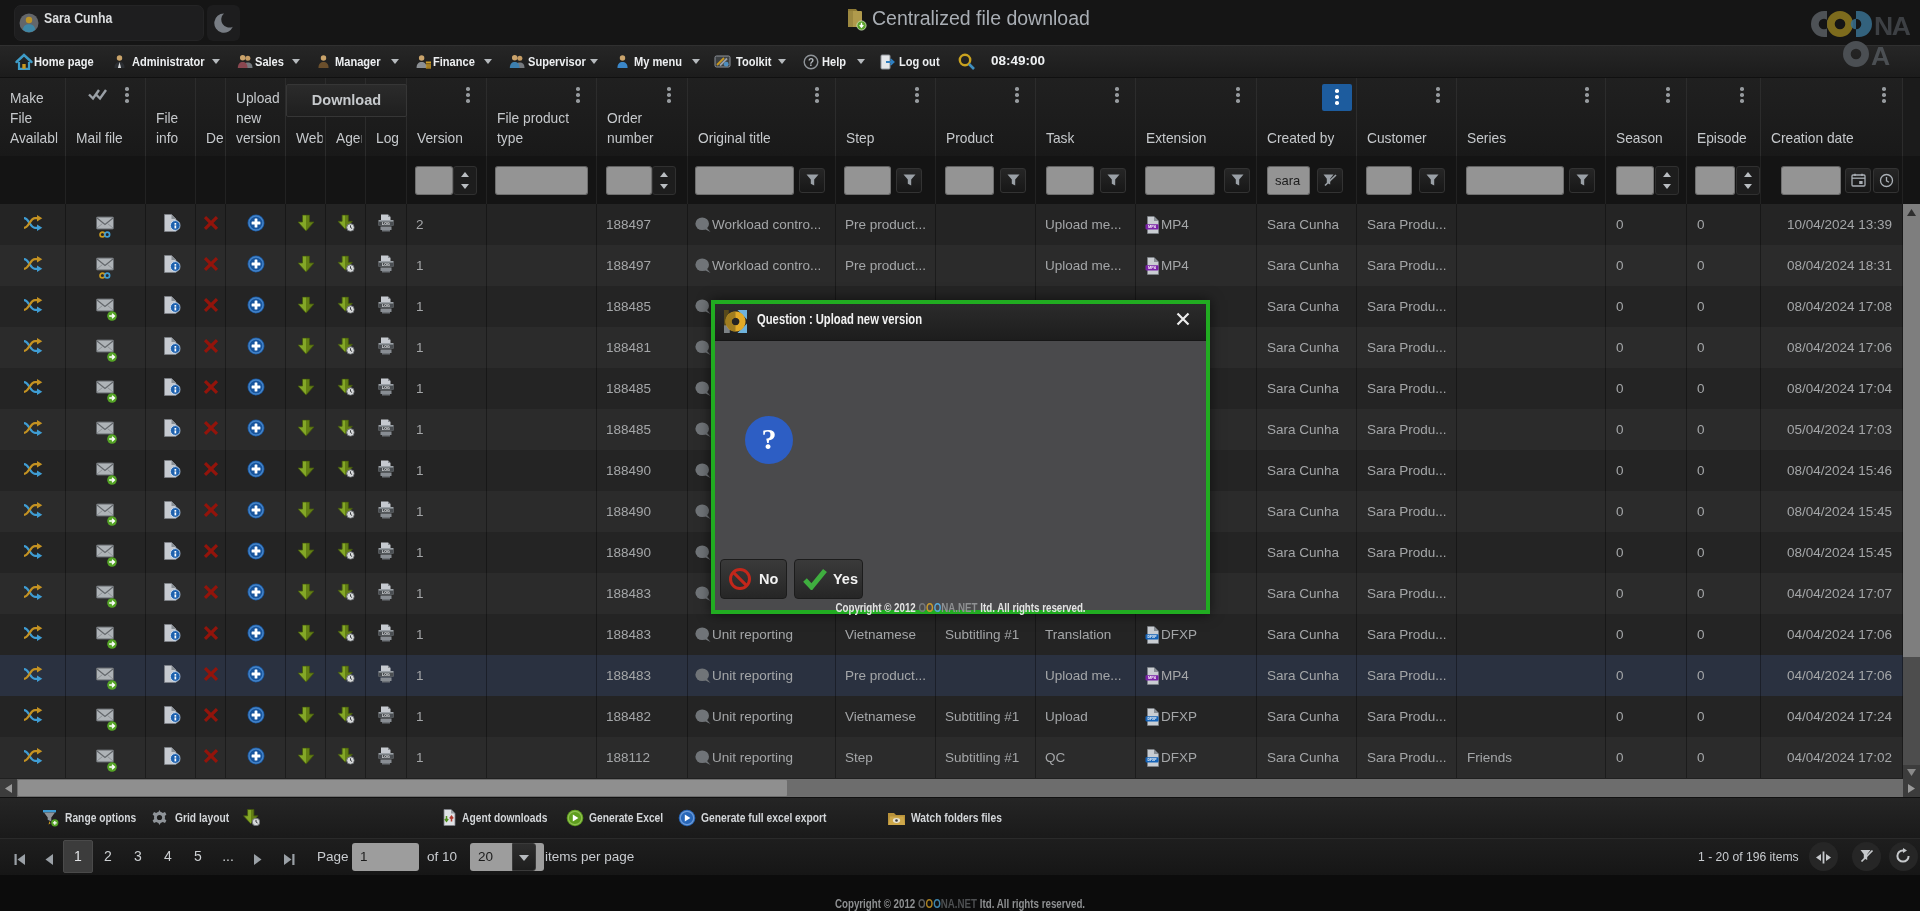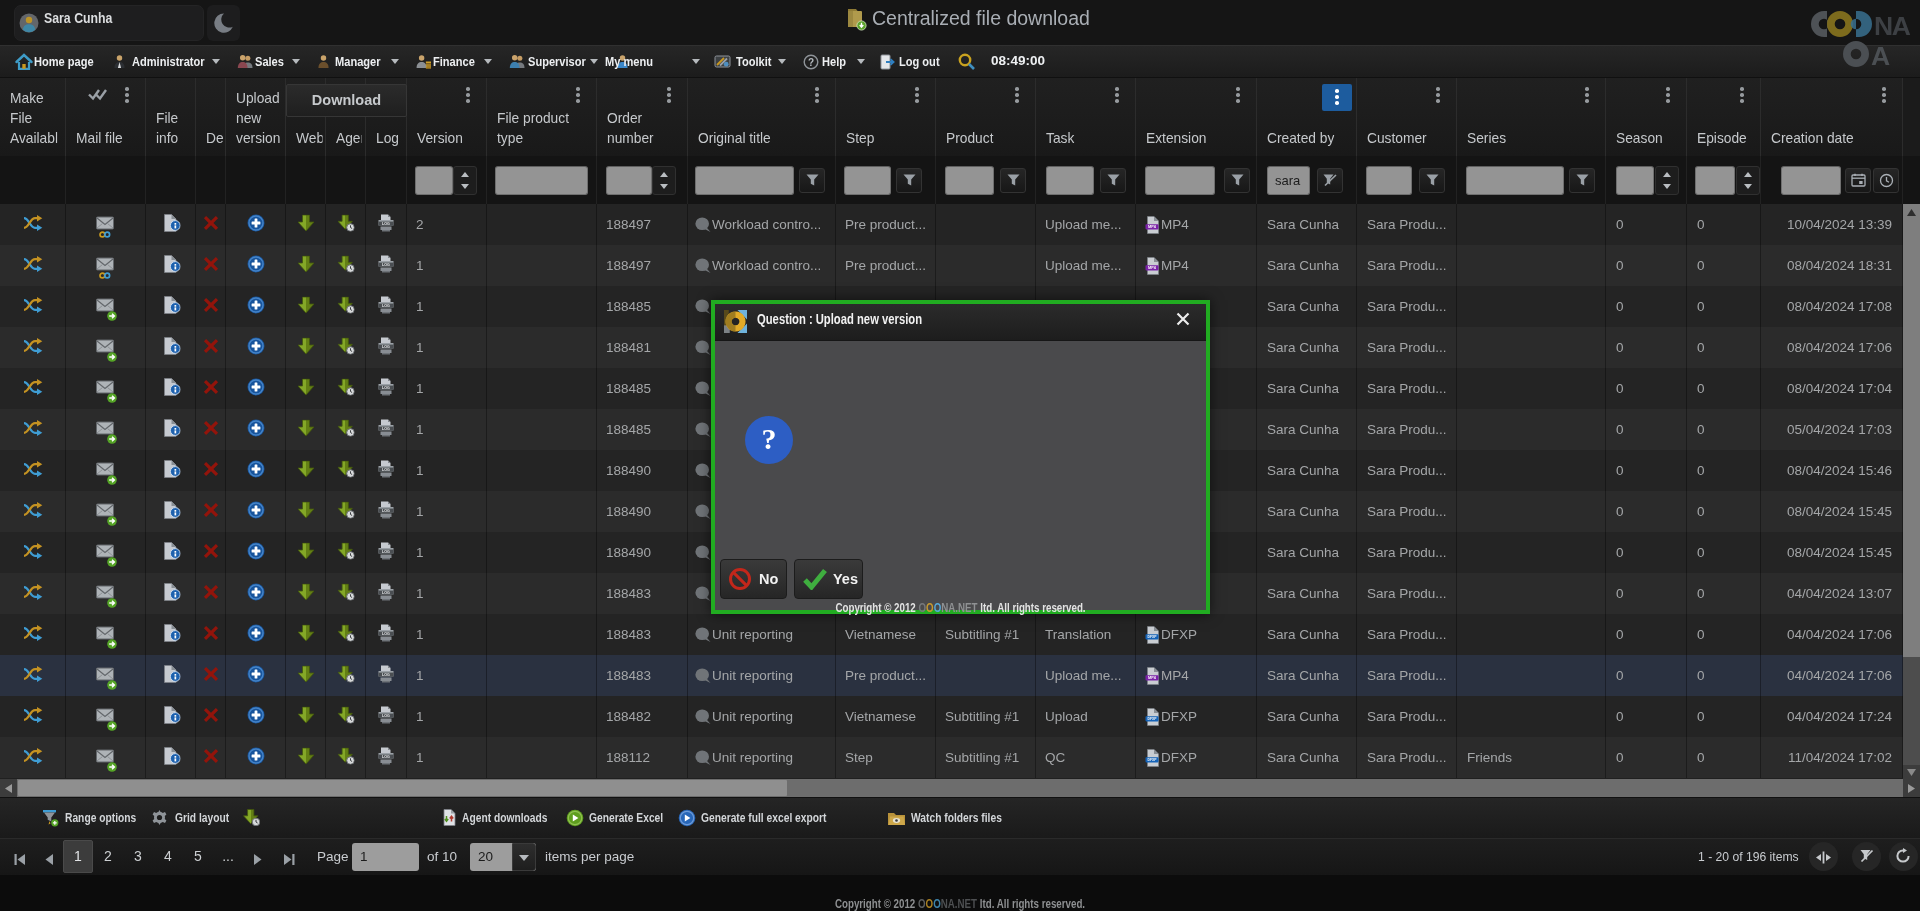--- a/index.html
+++ b/index.html
@@ -48,21 +48,21 @@
 #hsb{left:0;top:779px;width:1920px;height:18px;background:#6d6d6d}
 
 #toolbar{left:0;top:797px;width:1920px;height:41px;background:linear-gradient(#252525,#1a1a1a);border-top:1px solid #111}
 .ti{position:absolute;top:797px;height:41px;display:flex;align-items:center}
 .tlbl{font-size:13.5px;font-weight:600;color:#d3d6d9;white-space:nowrap;transform:scaleX(0.76);transform-origin:0 50%}
 
 #pager{left:0;top:838px;width:1920px;height:37px;background:linear-gradient(#1e1e1e,#161616);border-top:1px solid #2a2a2a}
 .pgnum{position:absolute;top:0;width:30px;height:37px;text-align:center;line-height:37px;font-size:14px;color:#cdd0d3}
 #pg1{left:63px;top:840px;width:30px;height:33px;background:#3c3c3c;border:1px solid #4a4a4a;border-radius:2px;text-align:center;line-height:31px;font-size:14px;color:#e2e4e6}
 #pageinp{left:352px;top:843px;width:67px;height:28px;background:#9d9d9d;border-radius:3px;font-size:13.5px;color:#1c1c1c;padding-left:8px;line-height:28px}
-#ppdd{left:470px;top:843px;width:66px;height:28px;background:#9d9d9d;border-radius:3px;font-size:13.5px;color:#1c1c1c;padding-left:8px;line-height:28px}
+#ppdd{left:470px;top:843px;width:74px;height:28px;background:#9d9d9d;border-radius:3px;font-size:13.5px;color:#1c1c1c;padding-left:8px;line-height:28px}
 #ppcaret{left:512px;top:843px;width:24px;height:28px;background:linear-gradient(#2e2e2e,#1e1e1e);border-radius:0 3px 3px 0;border:1px solid #3a3a3a}
 .ptxt{position:absolute;top:0;line-height:37px;font-size:13.5px;color:#c9ccd0;white-space:nowrap}
 .cbtn{position:absolute;top:4px;width:29px;height:29px;border-radius:50%;background:#262626}
 
 #footer{left:0;top:875px;width:1920px;height:36px;background:#0c0c0c}
 #fcopy{position:absolute;left:0;top:897px;width:1920px;text-align:center;font-size:12.5px;font-weight:bold;color:#8e9092;transform:scaleX(0.78);transform-origin:50% 50%}
 
 #modal{left:711px;top:300px;width:499px;height:314px;border:4px solid #21ac21;background:#4a4a4c;box-shadow:0 0 12px rgba(0,0,0,0.6)}
 #mtitle{position:absolute;left:0;top:0;width:491px;height:37px;background:linear-gradient(#2b2b2b,#1d1d1d);border-bottom:1px solid #161616}
 #mtext{position:absolute;left:103px;top:72px;font-size:13.8px;line-height:20px;color:#f1f1f1}
@@ -254,21 +254,21 @@
 <div class="mi" style="left:528px">
       <span class="milbl">Supervisor</span>
     </div>
 <div class="caret" style="left:590px"></div>
 <div class="mi" style="left:615px">
       <svg width="15" height="15" viewBox="0 0 16 16">
         <circle cx="8" cy="4.2" r="2.9" fill="#caa46c"></circle>
         <path d="M2.6,15 C2.6,10.4 4.9,8.5 8,8.5 C11.1,8.5 13.4,10.4 13.4,15 Z" fill="#3a86c8"></path>
       </svg>
     </div>
-<div class="mi" style="left:605px">
+<div class="mi" style="left:634px">
       <span class="milbl">My menu</span>
     </div>
 <div class="caret" style="left:692px"></div>
 <div class="mi" style="left:714px">
       <svg width="17" height="15" viewBox="0 0 17 15">
         <rect x="1" y="2" width="15" height="11" rx="1.5" fill="#3c4043" stroke="#8f949a" stroke-width="1"></rect>
         <path d="M3,11 L10,4" stroke="#c9981f" stroke-width="1.8"></path>
         <path d="M6,11.5 L13,4.5" stroke="#9aa0a6" stroke-width="1.8"></path>
         <circle cx="12.2" cy="10.2" r="2.4" fill="#4f8fc0"></circle>
       </svg>
@@ -1370,21 +1370,21 @@
 <div class="cell" style="left:1457px;width:149px">
           <span class="ct" style="left:10px"></span>
         </div>
 <div class="cell" style="left:1606px;width:81px">
           <span class="ct" style="left:10px">0</span>
         </div>
 <div class="cell" style="left:1687px;width:74px">
           <span class="ct" style="left:10px">0</span>
         </div>
 <div class="cell" style="left:1761px;width:142px">
-          <span class="ct" style="right:10px">04/04/2024 13:07</span>
+          <span class="ct" style="right:10px">04/04/2024 17:07</span>
         </div>
 </div>
 <div class="row odd" style="top:410px">
 <div class="cell" style="left:0px;width:66px">
           <span class="cicon"><svg width="20" height="16">
               <use href="#i-shuffle"></use>
             </svg></span>
         </div>
 <div class="cell" style="left:66px;width:80px">
           <span class="cicon" style="margin-left:-1px"><svg width="19" height="16">
@@ -1734,21 +1734,21 @@
 <div class="cell" style="left:1457px;width:149px">
           <span class="ct" style="left:10px">Friends</span>
         </div>
 <div class="cell" style="left:1606px;width:81px">
           <span class="ct" style="left:10px">0</span>
         </div>
 <div class="cell" style="left:1687px;width:74px">
           <span class="ct" style="left:10px">0</span>
         </div>
 <div class="cell" style="left:1761px;width:142px">
-          <span class="ct" style="right:10px">11/04/2024 17:02</span>
+          <span class="ct" style="right:10px">04/04/2024 17:02</span>
         </div>
 </div>
 </div>
 <div class="abs" id="vsb"></div>
 <div class="abs" style="left:1903px;top:204px;width:17px;height:453px;background:#7e7e7e"></div>
 <svg class="abs" style="left:1907px;top:209px" width="9" height="7" viewBox="0 0 9 7">
       <path d="M4.5,0 L9,7 H0 Z" fill="#2e2e2e"></path>
     </svg>
 <div class="abs" style="left:1903px;top:765px;width:17px;height:14px;background:#3c3c3c"></div>
 <svg class="abs" style="left:1907px;top:769px" width="9" height="7" viewBox="0 0 9 7">

